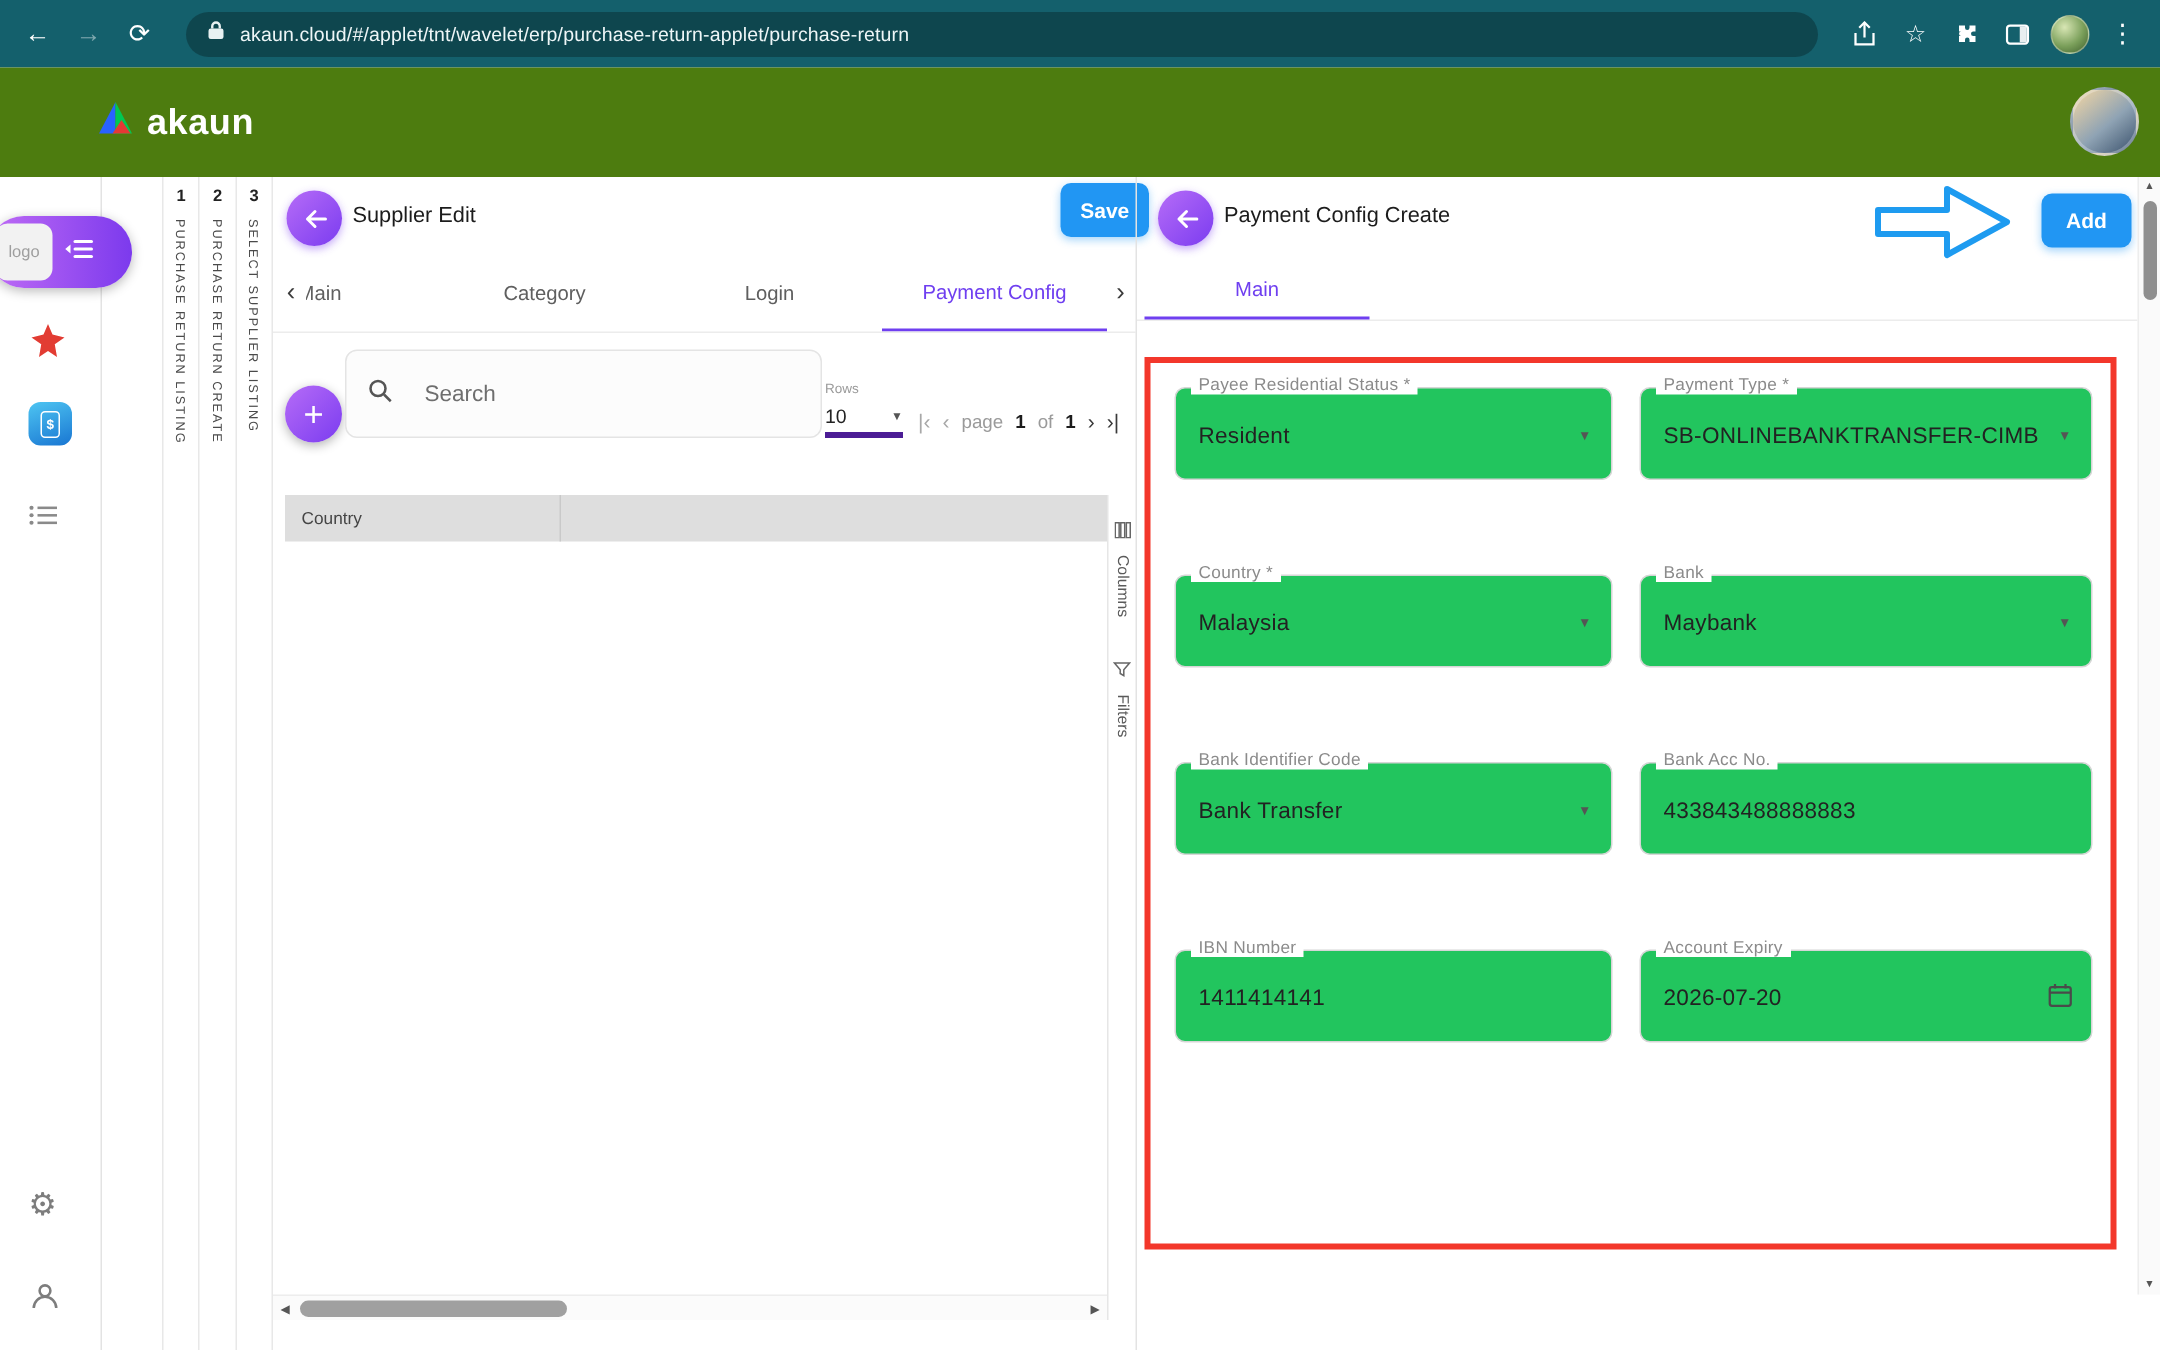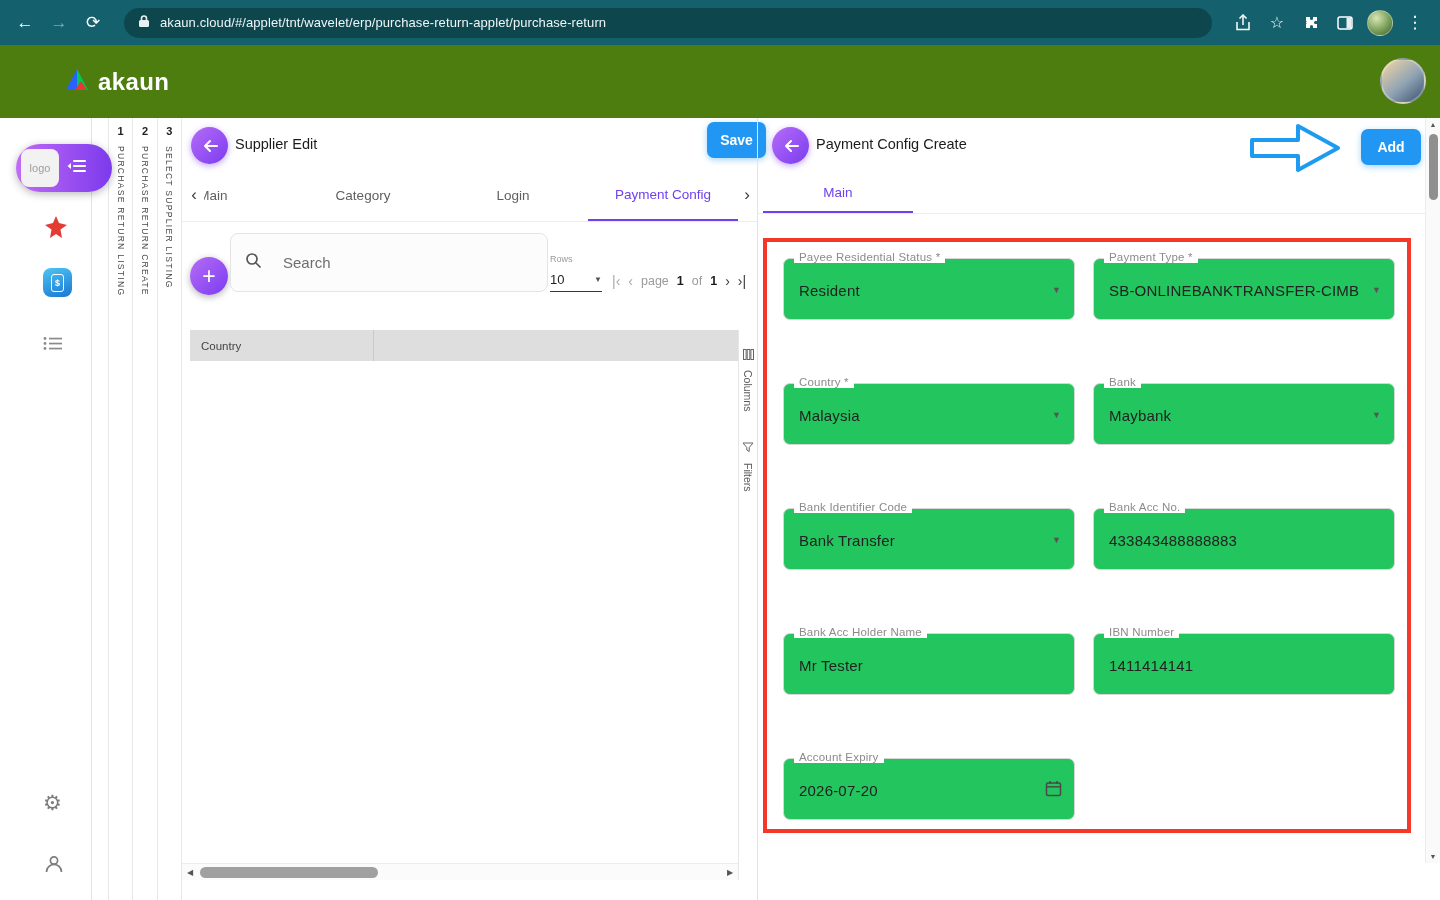--- a/index.html
+++ b/index.html
@@ -18,21 +18,21 @@
   
   .appbar { position:absolute; top:45px; left:0; right:0; height:73px; background:#4d7c0f; display:flex; align-items:center; padding:0 32px 0 64px; }
   .brand { display:flex; align-items:center; gap:8px; }
   .brand-name { color:#fff; font-size:24px; font-weight:bold; letter-spacing:.4px; }
   .appbar-avatar { position:absolute; right:14px; top:13px; width:46px; height:46px; border-radius:50%; background:linear-gradient(140deg,#d9c9a8 15%,#8fa3b4 55%,#39506b); border:2px solid rgba(255,255,255,.28); }
 
   
   .main { position:absolute; top:118px; left:0; right:0; bottom:0; background:#fff; }
 
   
-  .sidebar { position:absolute; left:0; top:0; width:68px; height:100%; border-right:1px solid #e3e3e3;margin-left:24px; }
+  .sidebar { position:absolute; left:0; top:0; width:68px; height:100%; border-right:1px solid #e3e3e3; }
   .logo-pill { position:absolute; left:-8px; top:26px; width:96px; height:48px; border-radius:26px; background:linear-gradient(90deg,#c06cf5,#7c3aed); display:flex; align-items:center; gap:8px; padding:0 10px 0 5px; box-shadow:0 2px 8px rgba(0,0,0,.28); z-index:4; }
   .logo-box { width:38px; height:38px; border-radius:8px; background:#f2f2f2; color:#9e9e9e; font-size:11px; display:flex; align-items:center; justify-content:center; }
   .side-ic { position:absolute; left:19px; display:flex; align-items:center; justify-content:center; }
   .blue-ic { width:29px; height:29px; border-radius:8px; background:linear-gradient(160deg,#4ec5f2,#1976d2); display:flex; align-items:center; justify-content:center; }
   .blue-ic .doc { width:13px; height:18px; border:1.8px solid #fff; border-radius:3px; color:#fff; font-size:9px; font-weight:bold; display:flex; align-items:center; justify-content:center; }
   .gear { font-size:21px; color:#7d7d7d; }
 
   
   .steps { position:absolute; left:108px; top:0; width:74px; height:100%; display:flex; border-left:1px solid #e8e8e8; }
   .step { width:24.6px; border-right:1px solid #e8e8e8; display:flex; flex-direction:column; align-items:center; padding-top:7px; }
@@ -51,21 +51,21 @@
   .tab-chev { position:absolute; top:15px; font-size:17px; color:#3c3c3c; width:16px; text-align:center; }
   .tabs-clip { position:absolute; left:22px; right:18px; top:0; bottom:0; overflow:hidden; }
   .tabs-row { display:flex; height:100%; margin-left:-66px; }
   .tab { width:150px; flex:0 0 auto; display:flex; align-items:center; justify-content:center; font-size:13.5px; color:#5f5f5f; }
   .tab.active { color:#6f3ff0; font-weight:500; border-bottom:2.5px solid #6f3ff0; }
   .sp-plus { position:absolute; left:8px; top:139px; width:38px; height:38px; border-radius:50%; background:linear-gradient(135deg,#b66cf7,#7b3cf0); color:#fff; font-size:23px; display:flex; align-items:center; justify-content:center; box-shadow:0 2px 7px rgba(0,0,0,.3); border:none; }
   .sp-search { position:absolute; left:48px; top:115px; width:318px; height:59px; background:#fcfcfc; border:1px solid #e4e4e4; border-radius:8px; display:flex; align-items:center; padding:0 14px; gap:9px; }
   .sp-search input { border:none; outline:none; background:transparent; width:100%; font-size:15px; color:#333; font-family:"Liberation Sans",sans-serif;margin-left:12px; }
   .sp-search input::placeholder { color:#6e6e6e; }
   .rows-label { position:absolute; left:368px; top:136px; font-size:9px; color:#9a9a9a; }
-  .rows-select { position:absolute; left:368px; top:149px; width:52px; height:25px; border-bottom:1px solid #4c1d95; display:flex; align-items:center; justify-content:space-between; font-size:13px; color:#222; }
+  .rows-select { position:absolute; left:368px; top:149px; width:52px; height:25px; border-bottom:4px solid #4c1d95; display:flex; align-items:center; justify-content:space-between; font-size:13px; color:#222; }
   .rows-select .caret { font-size:8px; color:#555; }
   .pager { position:absolute; left:430px; top:150px; height:26px; display:flex; align-items:center; gap:8px; font-size:12.5px; }
   .pg-btn { color:#a8a8a8; font-size:14px; }
   .pg-btn.en { color:#3a3a3a; }
   .pg-word { color:#9a9a9a; }
   .pg-num { color:#1c1c1c; font-weight:bold; }
   .thead { position:absolute; left:8px; right:19px; top:212px; height:31px; background:#dedede; display:flex; align-items:stretch; font-size:11.5px; color:#454545; }
   .th { display:flex; align-items:center; gap:5px; padding-left:11px; }
   .th1 { width:184px; border-right:1px solid #c9c9c9; }
   .th2 { width:186px; border-right:1px solid #c9c9c9; }
@@ -350,24 +350,20 @@
           <span class="flabel">Bank Identifier Code</span>
           <span class="fvalue">Bank Transfer</span>
           <span class="fcaret">▼</span>
         </div>
 
         <div class="field">
           <span class="flabel">Bank Acc No.</span>
           <span class="fvalue">433843488888883</span>
         </div>
 
-        <div class="field">
-          <span class="flabel">Bank Acc Holder Name</span>
-          <span class="fvalue">Mr Tester</span>
-        </div>
 
         <div class="field">
           <span class="flabel">IBN Number</span>
           <span class="fvalue">1411414141</span>
         </div>
 
         <div class="field">
           <span class="flabel">Account Expiry</span>
           <span class="fvalue">2026-07-20</span>
           <button class="fcal">

